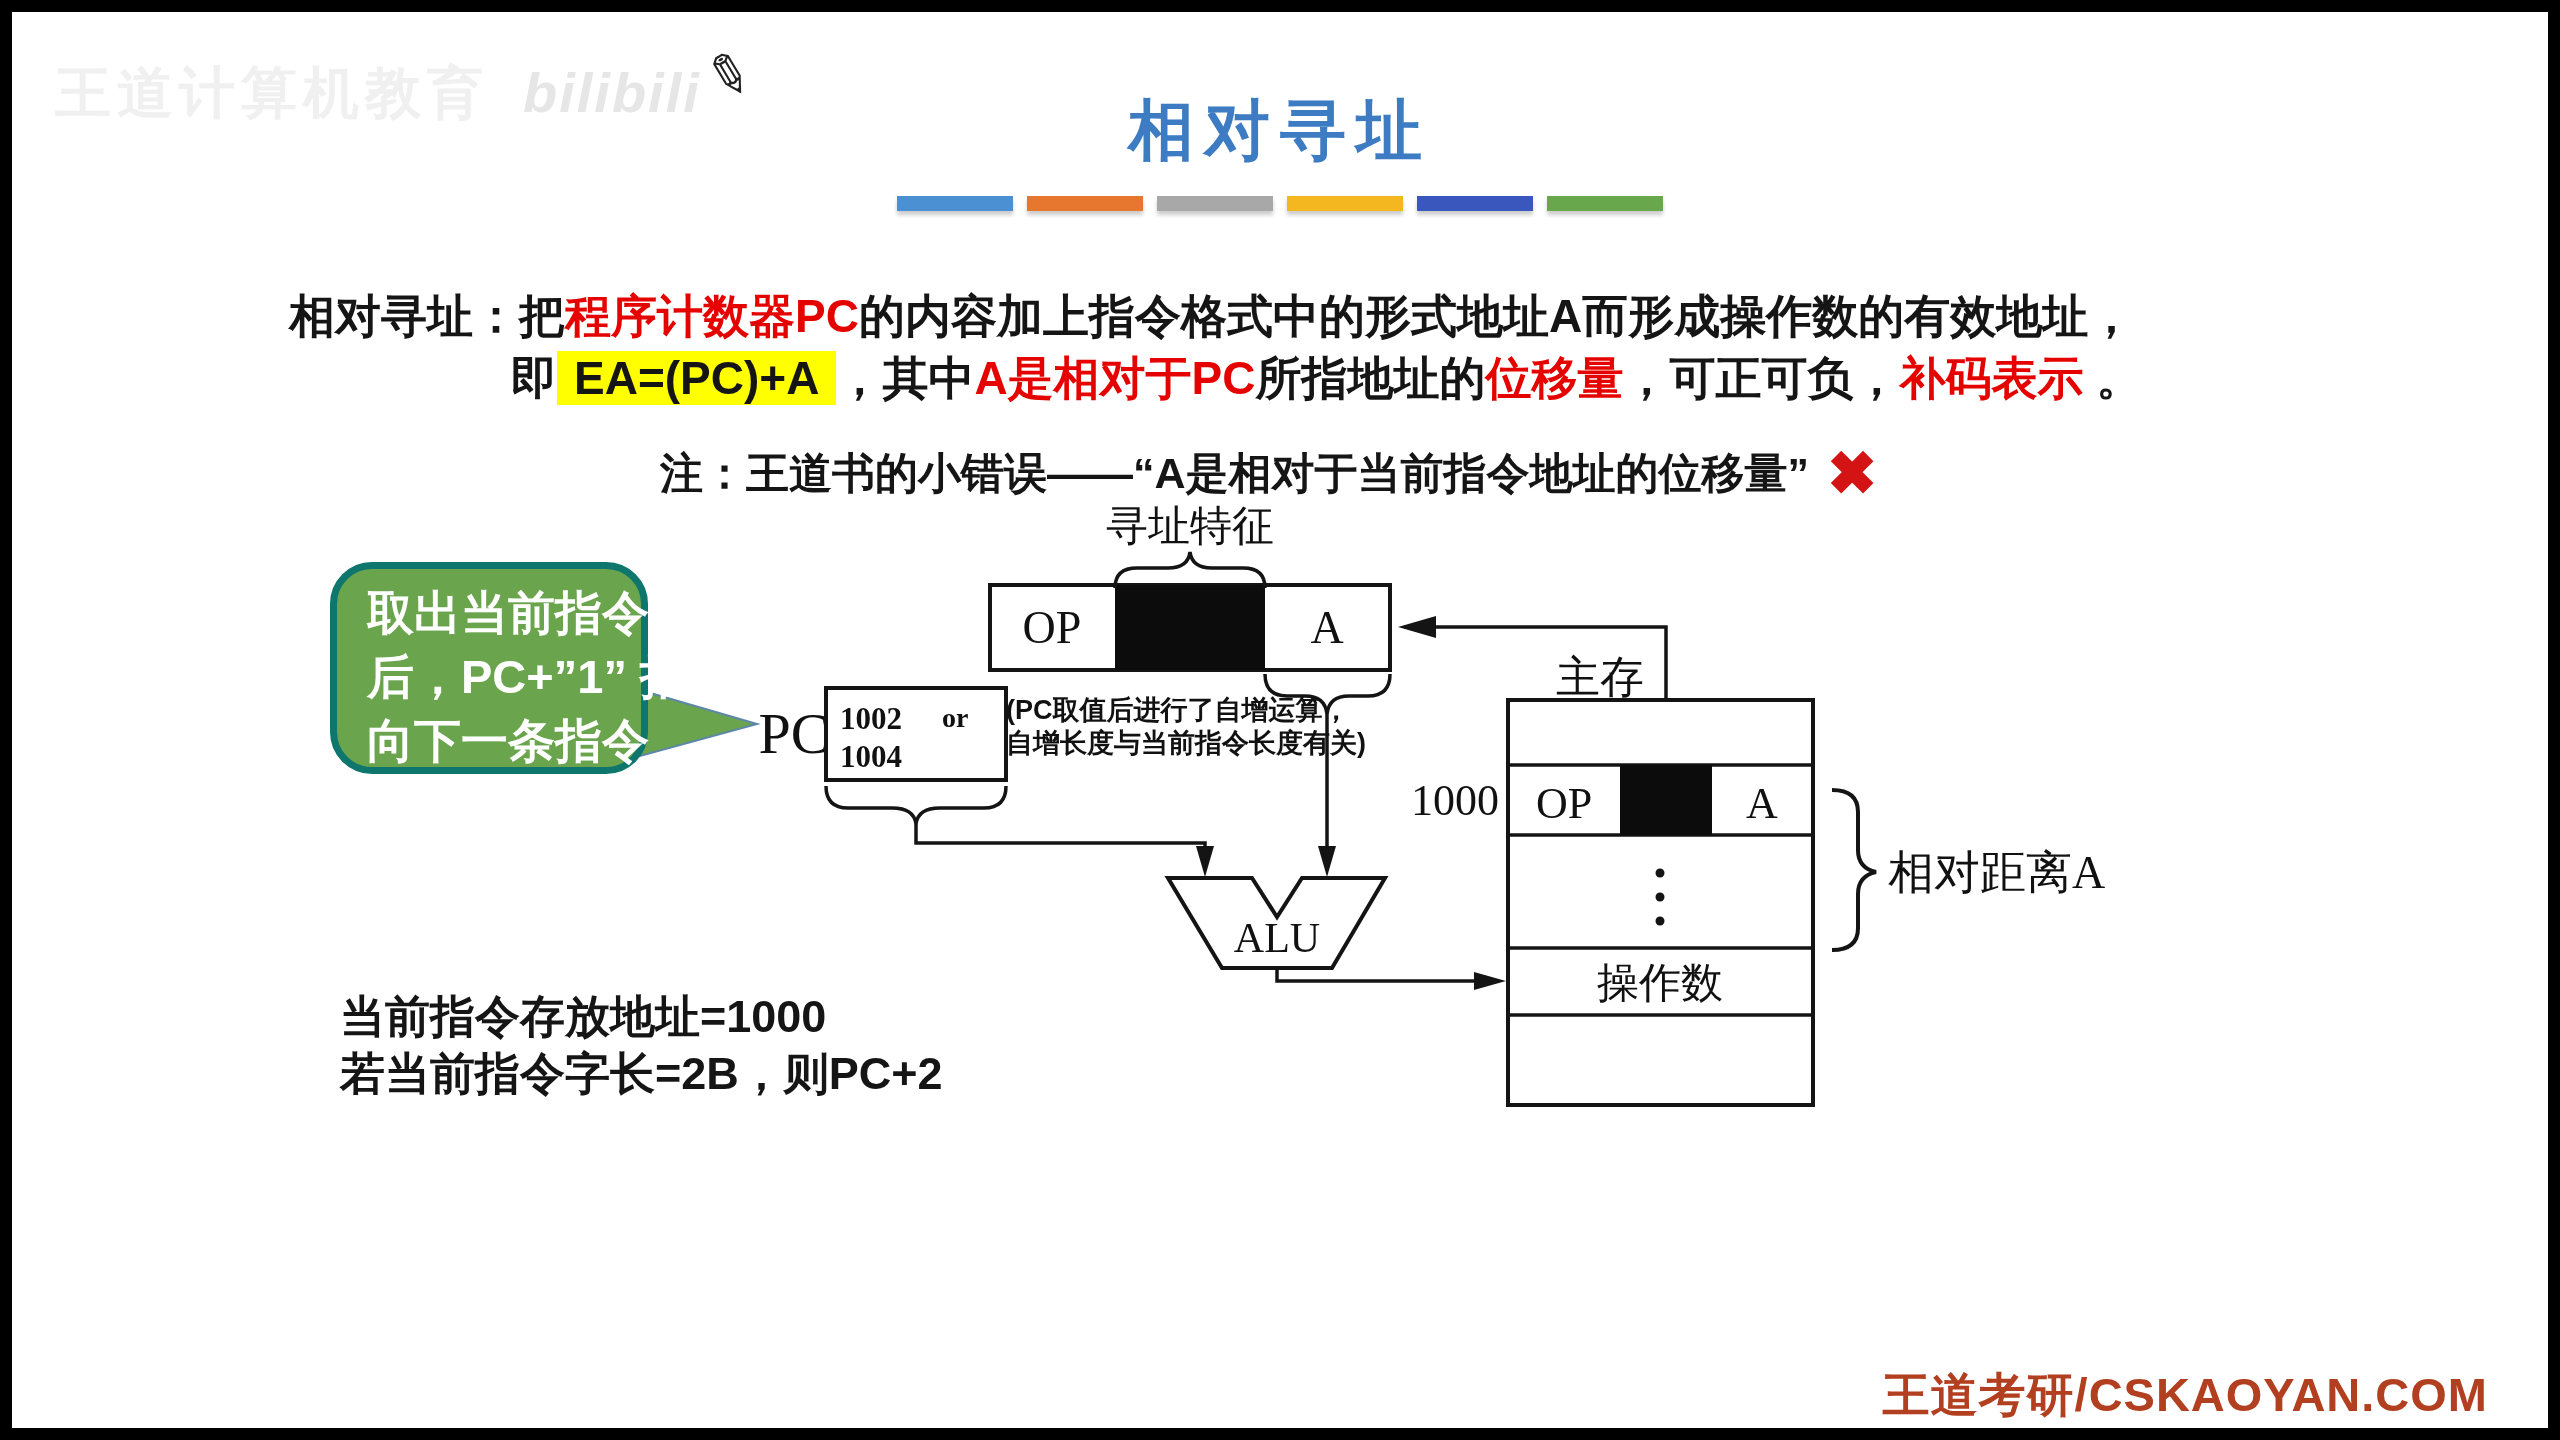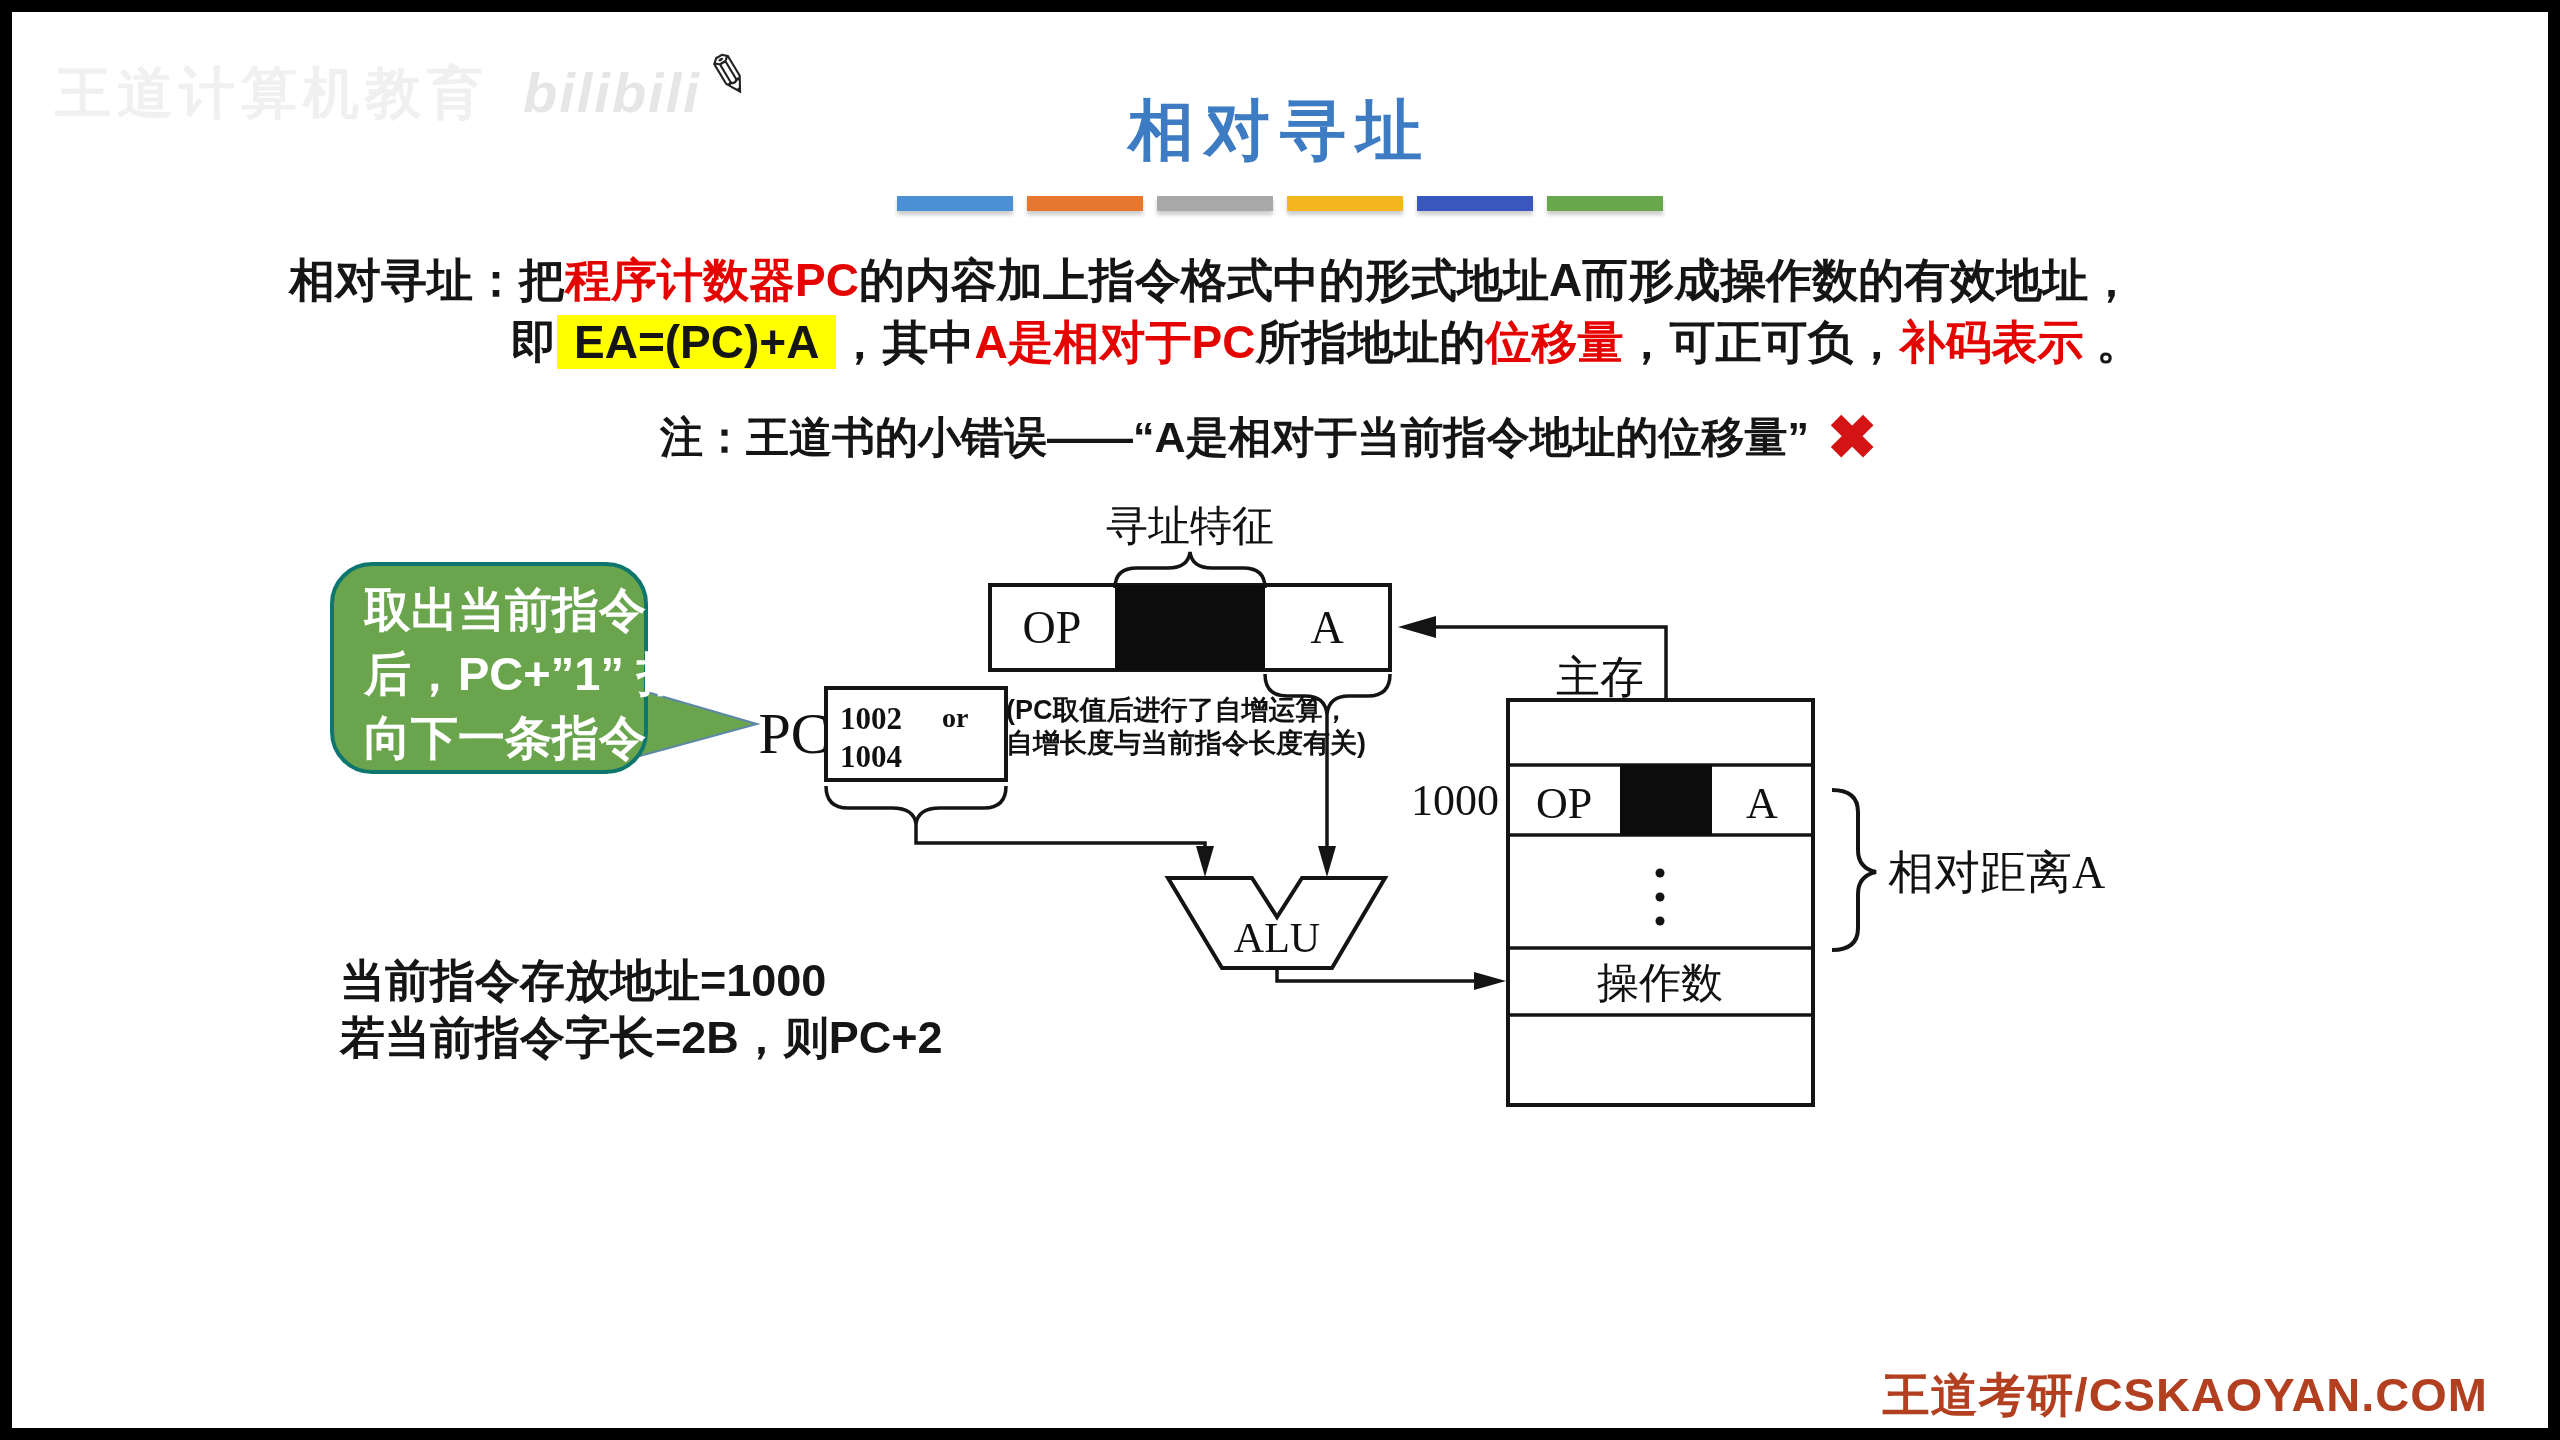--- a/index.html
+++ b/index.html
@@ -12,30 +12,30 @@
   #watermark .bili{color:#e6e6e6;margin-left:34px;letter-spacing:2px;font-style:italic;}
   
   #pencil{left:706px;top:44px;font-size:54px;color:#222;transform:rotate(14deg);}
   
   #title{top:86px;left:0;right:0;text-align:center;font-family:"Liberation Serif",serif;
          font-weight:bold;font-size:66px;letter-spacing:10px;}
   
   #bars{top:196px;left:50%;transform:translateX(-50%);display:flex;gap:14px;}
   #bars .bar{width:116px;height:15px;box-shadow:0 4px 4px rgba(0,0,0,.2);}
   
-  .bodytxt{font-weight:bold;color:#151515;white-space:nowrap;}
+  .bodytxt{font-weight:bold;color:#151515;white-space:nowrap;margin-top:36px;}
   #def-line1{top:250px;left:289px;font-size:46px;}
   #def-line2{top:312px;left:511px;font-size:46px;}
   .red{color:#e50300;}
   .hl{background:#ffff00;padding:1px 17px;}
   #note-line{top:402px;left:660px;font-size:43px;}
   #note-cross{font-size:60px;color:#d41414;margin-left:18px;vertical-align:-6px;font-weight:bold;}
   
   #bubble{left:330px;top:562px;width:318px;height:212px;border-radius:42px;
-          border:4px solid #0f766e;box-sizing:border-box;padding:12px 0 0 30px;
+          border:7px solid #0f766e;box-sizing:border-box;padding:12px 0 0 30px;
           font-size:47px;font-weight:bold;color:#fff;line-height:64px;white-space:nowrap;}
   
   #pc-note{left:1006px;top:694px;font-size:27px;font-weight:bold;color:#111;line-height:33px;white-space:nowrap;}
   
   #facts{top:952px;left:340px;font-size:45px;line-height:57px;}
   #conclusion{top:1180px;left:340px;font-size:45px;}
   
   #footer{top:1364px;right:72px;font-size:47px;font-weight:bold;letter-spacing:1px;}
   
   #diagram{position:absolute;inset:0;}

